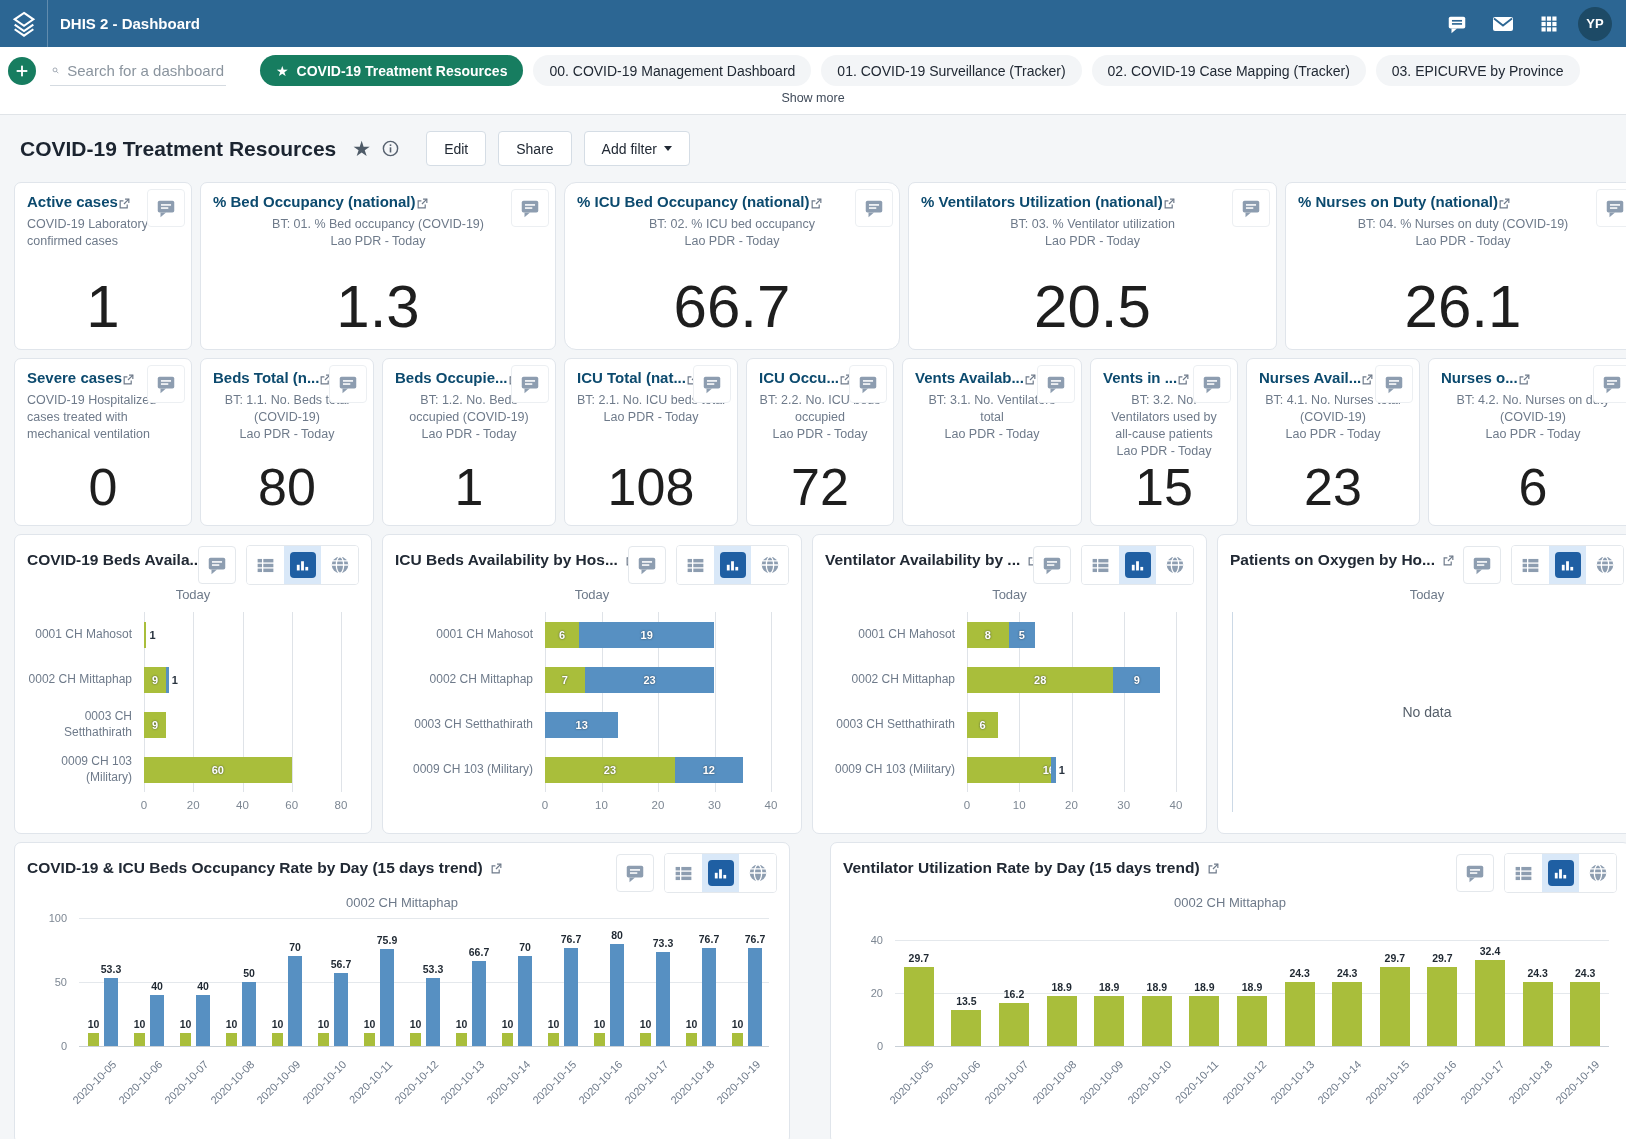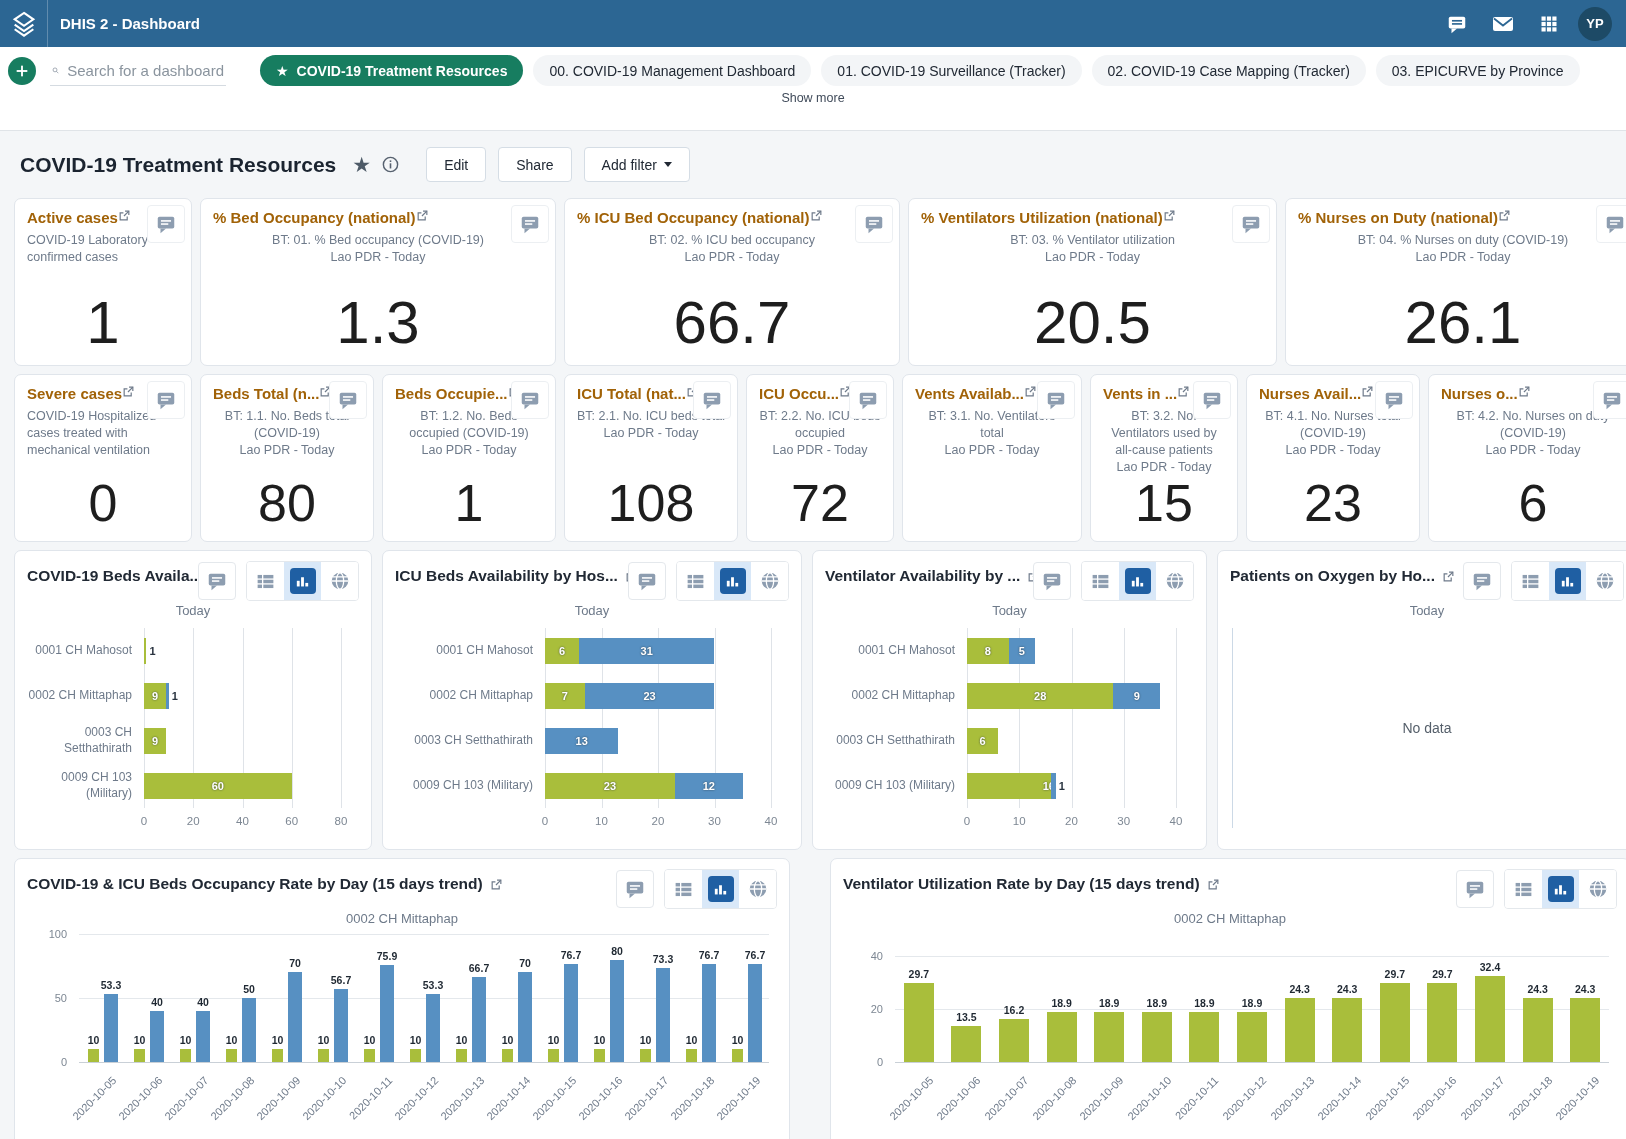--- a/index.html
+++ b/index.html
@@ -14,21 +14,21 @@
   .logo-box { width: 48px; height: 47px; display: flex; align-items: center; justify-content: center;
               border-right: 1px solid rgba(255,255,255,0.25); cursor: pointer; }
   .app-title { color: #fff; font-weight: bold; font-size: 15px; padding-left: 12px; }
   .topbar .spacer { flex: 1; }
   .hbtn { width: 46px; height: 47px; background: none; border: none; display: flex; align-items: center;
           justify-content: center; cursor: pointer; }
   .avatar { width: 34px; height: 34px; border-radius: 50%; background: #1d4a66; color: #fff;
             font-size: 13px; font-weight: bold; display: flex; align-items: center; justify-content: center;
             margin: 0 14px 0 6px; cursor: pointer; }
   
-  .chipbar { background: #fff; border-bottom: 1px solid #e0e4e8; padding: 8px 8px 18px 8px; }
+  .chipbar { background: #fff; border-bottom: 1px solid #e0e4e8; padding: 8px 8px 2px 8px; }
   .chiprow { display: flex; align-items: center; }
   .newdash { width: 28px; height: 28px; border-radius: 50%; background: #177d60; border: none;
              display: flex; align-items: center; justify-content: center; cursor: pointer; flex: 0 0 auto; }
   .search { display: flex; align-items: center; gap: 8px; margin-left: 14px; width: 176px;
             border-bottom: 1px solid #d5dbe1; padding: 6px 2px; cursor: text; }
   .search .ph { color: #8a949e; font-size: 15px; white-space: nowrap; }
   .chips { display: flex; align-items: center; gap: 10px; margin-left: 34px; }
   .chip { border: none; background: #f3f5f7; color: #212934; font-size: 14px; height: 31px;
           padding: 0 16px; border-radius: 16px; cursor: pointer; white-space: nowrap;
           display: flex; align-items: center; gap: 8px; font-family: inherit; }
@@ -49,22 +49,22 @@
   .caret { display: inline-block; width: 0; height: 0; border-left: 4.5px solid transparent;
            border-right: 4.5px solid transparent; border-top: 5px solid #212934; }
   
   .row { display: flex; gap: 8px; margin-bottom: 8px; align-items: stretch; }
   .row3 { gap: 10px; }
   .row4 { gap: 40px; }
   .card { background: #fff; border: 1px solid #e0e5eb; border-radius: 7px; position: relative;
           padding: 10px 12px; flex: 0 0 auto; }
   .stat { height: 168px; overflow: hidden; }
   .stat .shead { display: flex; align-items: flex-start; }
-  .stitle { font-size: 15px; font-weight: bold; color: #a16207; white-space: nowrap; overflow: hidden;
-            display: flex; align-items: flex-start; cursor: pointer; }
+  .stitle { font-size: 15px; font-weight: bold; color: #0c4a6e; white-space: nowrap; overflow: hidden;
+            display: flex; align-items: flex-end; cursor: pointer; }
   .chatbtn { position: absolute; top: 6px; right: 6px; width: 38px; height: 38px; background: #fff;
              border: 1px solid #eceff2; border-radius: 4px; display: flex; align-items: center;
              justify-content: center; cursor: pointer; }
   .ssub { font-size: 12.5px; color: #6e7a8a; line-height: 1.35; margin-top: 6px; text-align: center; }
   .ssub.left { text-align: left; }
   .sval { position: absolute; left: 0; right: 0; bottom: 8px; text-align: center; color: #1e1e1e; }
   .row1 .sval { font-size: 60px; }
   .row2 .sval { font-size: 52px; }
   
   .chartcard { height: 300px; overflow: hidden; padding: 10px 12px 6px 12px; }
@@ -249,21 +249,21 @@
             <rect x="6.5" y="7.8" width="11" height="1.7" fill="#fff"></rect>
             <rect x="6.5" y="11.2" width="8" height="1.7" fill="#fff"></rect>
           </svg>
         </button>
         <div class="ssub">
           <div>BT: 01. % Bed occupancy (COVID-19)</div>
           <div>Lao PDR - Today</div>
         </div>
         <div class="sval">1.3</div>
       </div>
-      <div class="card stat" style="flex: 0 0 336px; width: 336px;">
+      <div class="card stat" style="flex: 0 0 336px; width: 336px; border-radius: 12px;">
         <div class="shead">
           <span class="stitle">
             <span>% ICU Bed Occupancy (national)</span>
             <span style="display: flex;">
               <svg width="13" height="13" viewBox="0 0 24 24">
                 <path d="M13 4 h7 v7" fill="none" stroke="#6e7a8a" stroke-width="2.2"></path>
                 <path d="M20 4 l-9 9" fill="none" stroke="#6e7a8a" stroke-width="2.2"></path>
                 <path d="M17 14 v6 h-13 v-13 h6" fill="none" stroke="#6e7a8a" stroke-width="2.2"></path>
               </svg>
             </span>
@@ -724,21 +724,21 @@
           <div class="gridv" style="left: 263px; top: 6px; height: 180px;"></div>
           <div class="ticklab" style="left: 263px; top: 193px;">20</div>
           <div class="gridv" style="left: 319.5px; top: 6px; height: 180px;"></div>
           <div class="ticklab" style="left: 319.5px; top: 193px;">30</div>
           <div class="gridv" style="left: 376px; top: 6px; height: 180px;"></div>
           <div class="ticklab" style="left: 376px; top: 193px;">40</div>
           <div class="catlab" style="left: 0px; width: 138px; top: 10.5px; height: 36px;">0001 CH Mahosot</div>
           <div class="hseg" style="left: 150px; top: 15.5px; width: 33.9px; background: rgb(169, 190, 59);"></div>
           <span class="blab in" style="left: 166.95px; top: 28.5px;">6</span>
           <div class="hseg" style="left: 183.9px; top: 15.5px; width: 135.6px; background: rgb(87, 144, 194);"></div>
-          <span class="blab in" style="left: 251.7px; top: 28.5px;">31</span>
+          <span class="blab in" style="left: 251.7px; top: 28.5px;">19</span>
           <div class="catlab" style="left: 0px; width: 138px; top: 55.5px; height: 36px;">0002 CH Mittaphap</div>
           <div class="hseg" style="left: 150px; top: 60.5px; width: 39.55px; background: rgb(169, 190, 59);"></div>
           <span class="blab in" style="left: 169.775px; top: 73.5px;">7</span>
           <div class="hseg" style="left: 189.55px; top: 60.5px; width: 129.95px; background: rgb(87, 144, 194);"></div>
           <span class="blab in" style="left: 254.525px; top: 73.5px;">23</span>
           <div class="catlab" style="left: 0px; width: 138px; top: 100.5px; height: 36px;">0003 CH Setthathirath</div>
           <span class="blab in" style="left: 156px; top: 118.5px;">0</span>
           <div class="hseg" style="left: 150px; top: 105.5px; width: 73.45px; background: rgb(87, 144, 194);"></div>
           <span class="blab in" style="left: 186.725px; top: 118.5px;">13</span>
           <div class="catlab" style="left: 0px; width: 138px; top: 145.5px; height: 36px;">0009 CH 103 (Military)</div>

